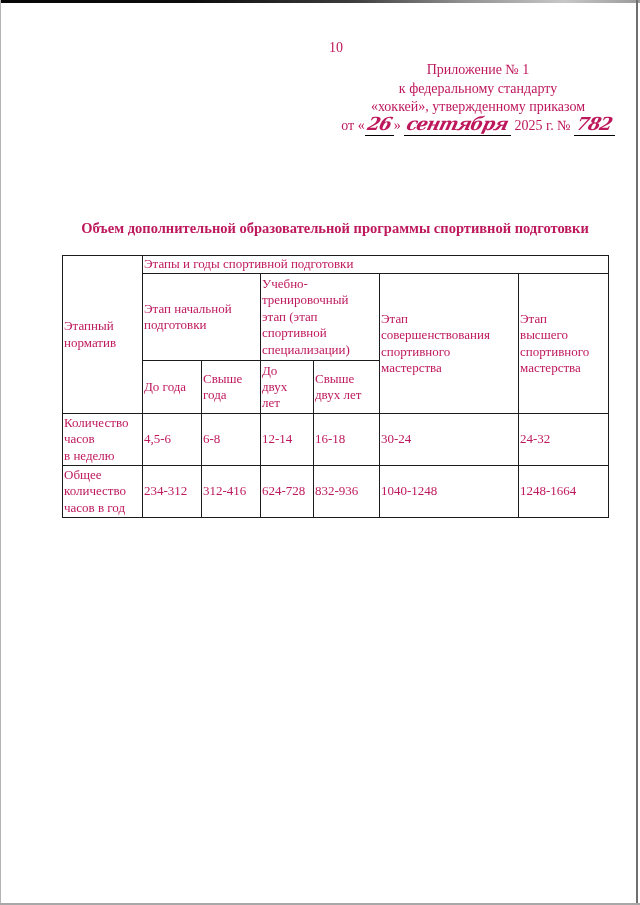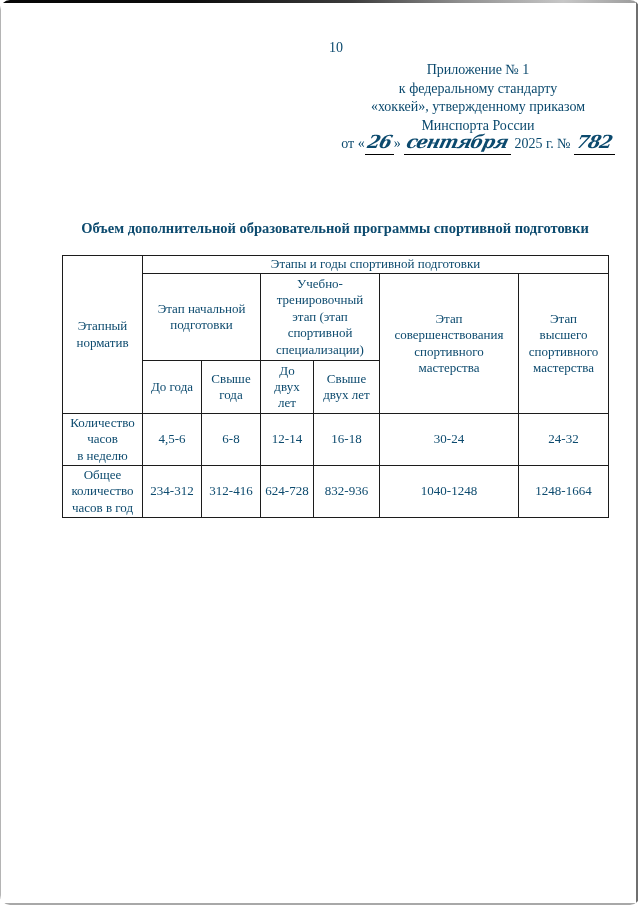--- a/index.html
+++ b/index.html
@@ -1,23 +1,22 @@
 <!DOCTYPE html>
 <html><head>
 <meta charset="utf-8">
 <style>
   html, body { margin:0; padding:0; background:#ffffff; }
   .page {
     position:relative;
     width:640px; height:905px;
     background:#ffffff;
     font-family:"Liberation Serif","DejaVu Serif",serif;
-    color:#0c4a6e;
+    color:#be185d;
     overflow:hidden;
-    border-radius:10px;
   }
   
   .edge-top {
     position:absolute; top:0; left:0; width:640px; height:3px;
     background:linear-gradient(90deg,#060606 0%,#0d0d0d 30%,#3c3c3c 55%,#8f8f8f 72%,#c7c7c7 88%,#9b9b9b 100%);
   }
   .edge-left  { position:absolute; top:0; left:0; width:1px; height:905px; background:#b4b4b4; }
   .edge-right { position:absolute; top:0; left:636px; width:2px; height:905px; background:#6f6f6f; }
   .edge-bottom{ position:absolute; top:903px; left:0; width:640px; height:2px; background:#a8a8a8; }
 
@@ -52,21 +51,21 @@
     text-align:center; font-weight:bold; font-size:14.5px; line-height:17px;
   }
 
   .volume-table {
     position:absolute; top:255px; left:62px;
     width:547px; border-collapse:collapse; table-layout:fixed;
     font-size:13px;
   }
   .volume-table td {
     border:1px solid #1c1c1c;
-    text-align:center; vertical-align:middle;
+    vertical-align:middle;
     padding:0 1px; line-height:16.5px;
     white-space:pre-line; overflow:hidden;
   }
   tr.r-top   { height:18px; }
   tr.r-group { height:87px; }
   tr.r-sub   { height:53px; }
   tr.r-data1 { height:52px; }
   tr.r-data2 { height:52px; }
   td.c-sub   { line-height:16px; }
 </style>
@@ -79,21 +78,20 @@
   <div class="edge-left"></div>
   <div class="edge-right"></div>
   <div class="edge-bottom"></div>
 
   <div class="page-number">10</div>
 
   <div class="appendix">
     <div class="appendix-line">Приложение № 1</div>
     <div class="appendix-line">к федеральному стандарту</div>
     <div class="appendix-line">«хоккей», утвержденному приказом</div>
-    <div class="appendix-line">Минспорта России</div>
     <div class="date-line"><span>от «</span><span class="hand-slot slot-day"><span class="hand">26</span></span><span>»</span> <span class="hand-slot slot-month"><span class="hand">сентября</span></span> <span>2025 г. №</span> <span class="hand-slot slot-number"><span class="hand">782</span></span></div>
   </div>
 
   <div class="doc-title">Объем дополнительной образовательной программы спортивной подготовки</div>
 
   <table class="volume-table">
     <colgroup>
       <col style="width:80px">
         <col style="width:59px">
         <col style="width:59px">

